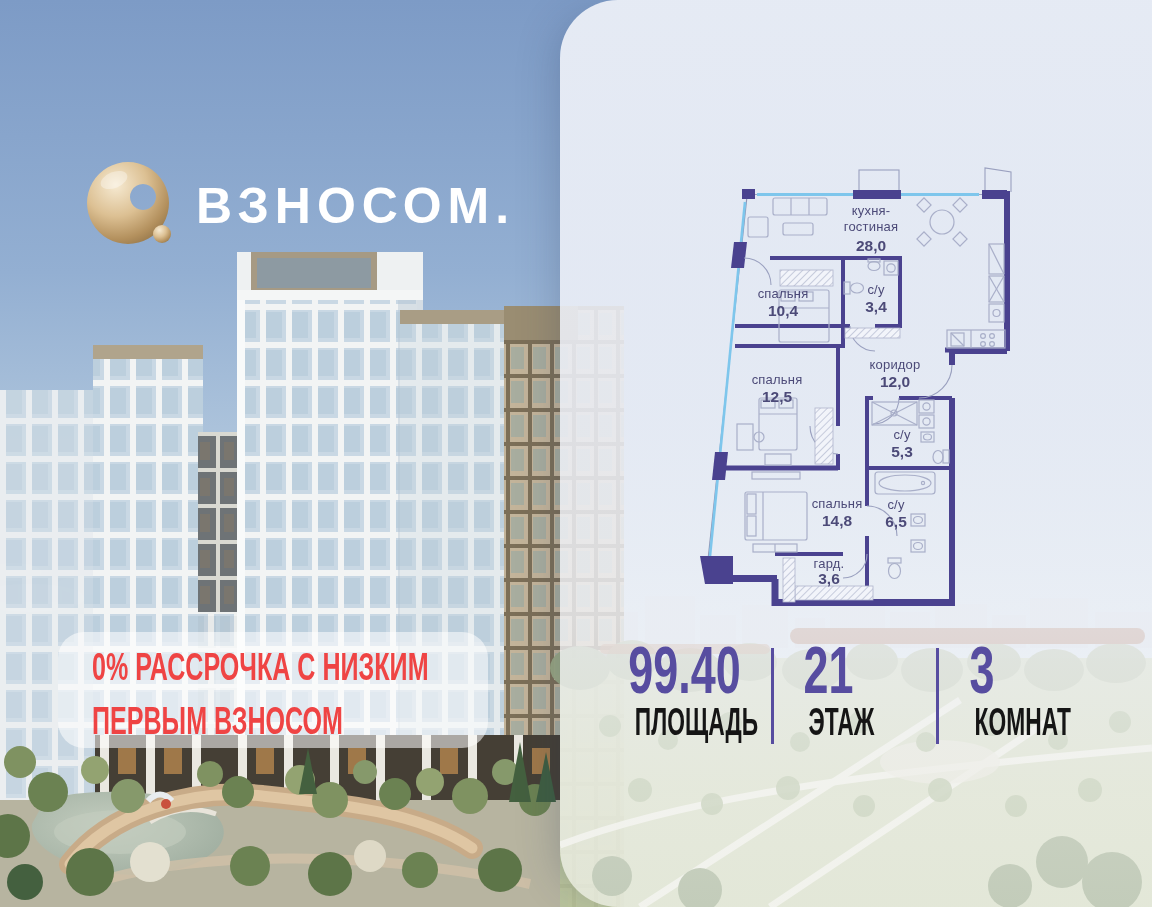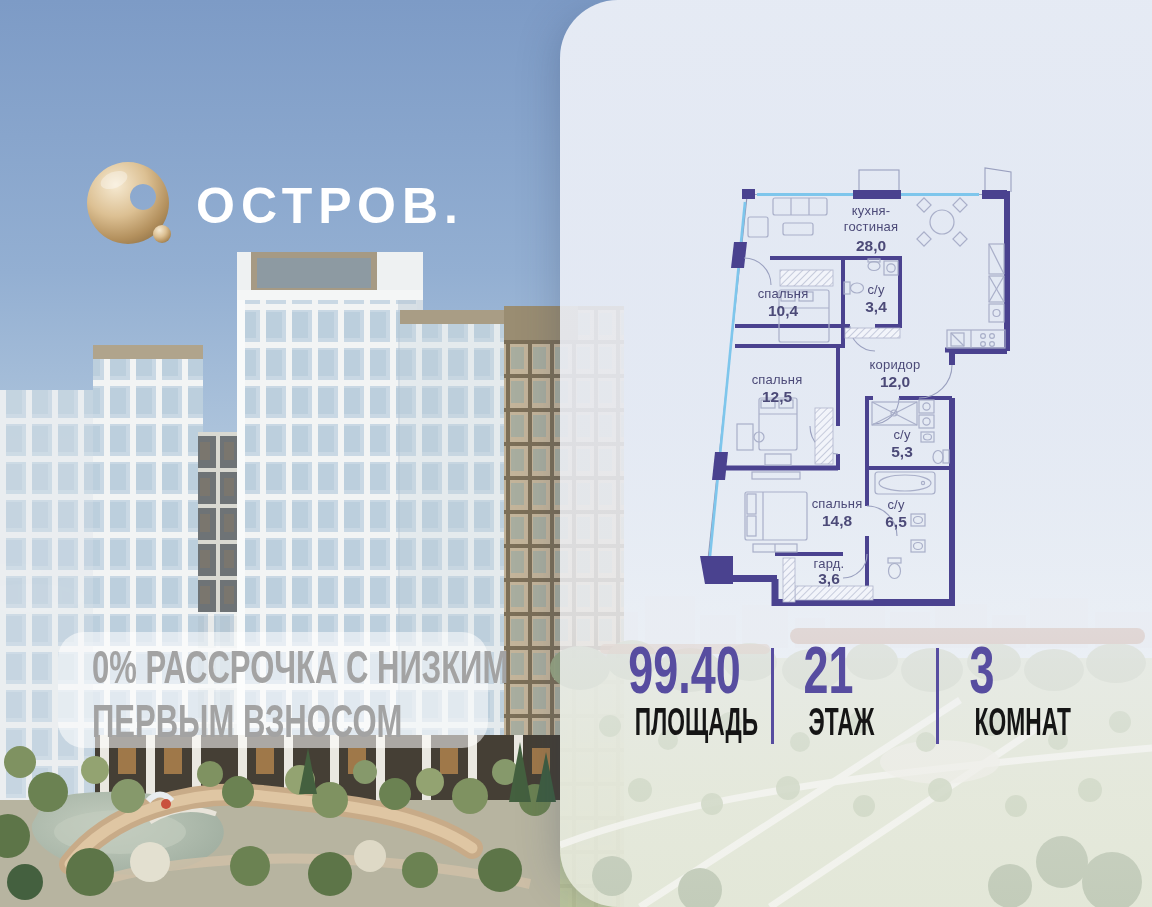--- a/index.html
+++ b/index.html
@@ -37,22 +37,22 @@
     color:#ffffff;font-size:50px;font-weight:700;letter-spacing:6px;line-height:48px;
     white-space:nowrap;
   }
 
   
   .promo{
     position:absolute;left:58px;top:632px;width:430px;height:116px;
     border-radius:26px;background:rgba(255,255,255,0.55);
   }
   .promo-text{
-    position:absolute;left:34px;top:8px;color:#a3a3a3;
-    font-size:47px;font-weight:700;line-height:54px;white-space:nowrap;
+    position:absolute;left:34px;top:8px;color:#ef4444;
+    font-size:38px;font-weight:700;line-height:54px;white-space:nowrap;
     letter-spacing:0;
   }
   .cond{display:inline-block;transform:scaleX(0.66);transform-origin:left center;}
 
   
   .stat{position:absolute;top:640px;text-align:left;}
   .stat-value{
     color:#574da0;font-size:67px;font-weight:700;line-height:60px;
     transform:scaleX(0.67);transform-origin:center;white-space:nowrap;
   }
@@ -472,21 +472,21 @@
           <stop offset="0" stop-color="#f6ead2"></stop>
           <stop offset="0.45" stop-color="#dcc093"></stop>
           <stop offset="0.78" stop-color="#b3905d"></stop>
           <stop offset="1" stop-color="#8c6f45"></stop>
         </radialGradient>
       </defs>
       <path fill="url(#gGold)" fill-rule="evenodd" d="M44,4 a41,41 0 1,0 0.001,0 Z M59,26 a13,13 0 1,1 -0.001,0 Z"></path>
       <ellipse cx="30" cy="22" rx="14" ry="8" fill="#ffffff" opacity="0.35" transform="rotate(-22 30 22)"></ellipse>
       <circle cx="78" cy="76" r="9" fill="url(#gGold)"></circle>
     </svg>
-    <div class="brand-text">ОСТРОВ.</div>
+    <div class="brand-text">ВЗНОСОМ.</div>
   </div>
 
   <div class="promo">
     <div class="promo-text">
       <span class="cond">0% РАССРОЧКА С НИЗКИМ</span><br>
       <span class="cond">ПЕРВЫМ ВЗНОСОМ</span>
     </div>
   </div>
 
   <div>

